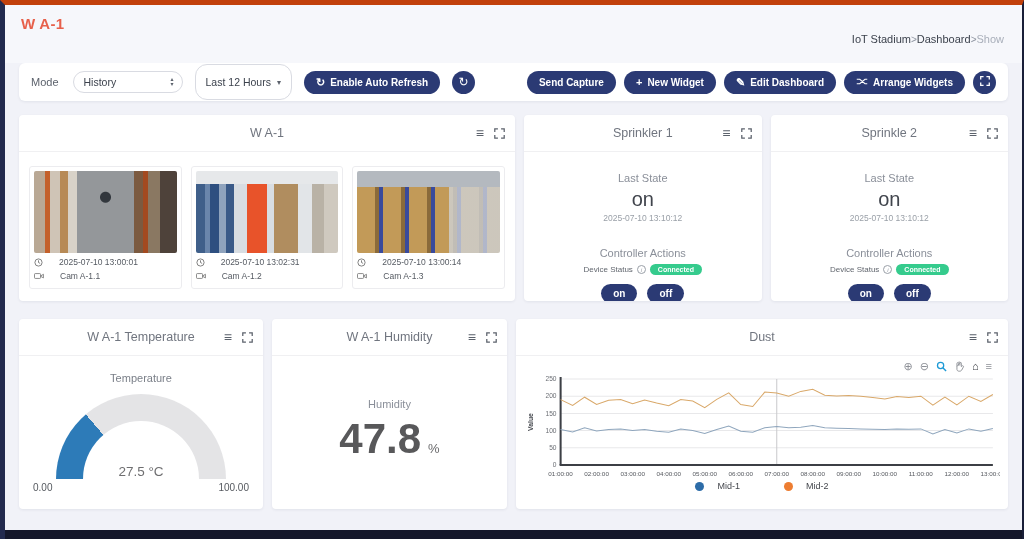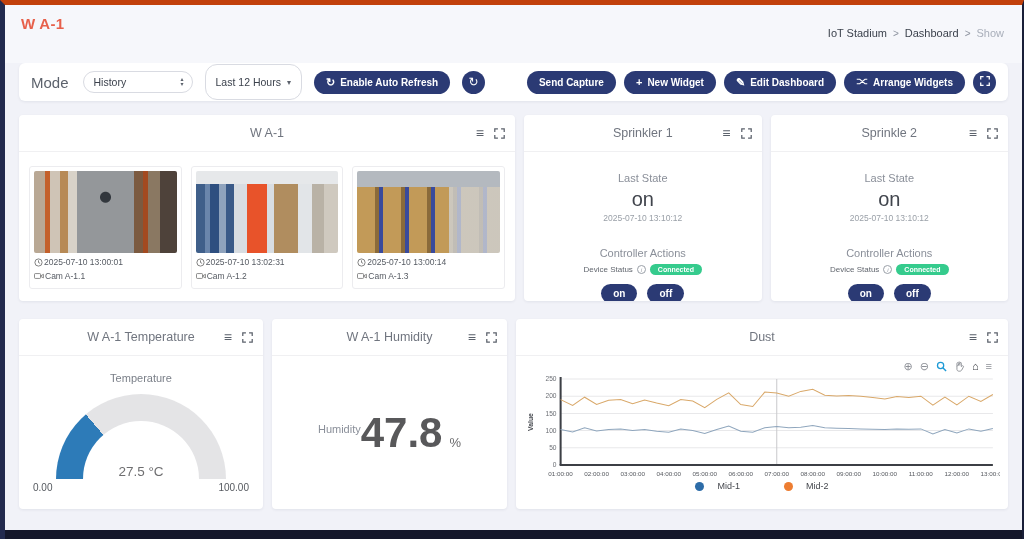--- a/index.html
+++ b/index.html
@@ -8,29 +8,29 @@
   .screen {
     position:relative; width:1024px; height:539px; overflow:hidden;
     background:#f1f2f8;
     border-left:5px solid #222a4e; border-top:5px solid #c2410c; border-right:2px solid #191e38;
   }
   .bottom-bar { position:absolute; left:0; right:0; bottom:0; height:9px; background:#14172a; }
 
   
   .top-header { position:relative; height:58px; padding:10px 16px 0; background:#f6f7fb; }
   .page-title { color:#e7604b; font-size:15px; font-weight:bold; letter-spacing:.3px; }
-  .breadcrumb { position:absolute; right:18px; bottom:24px; font-size:11px; color:#9aa0ab; display:flex; gap:6px; align-items:center; }
+  .breadcrumb { position:absolute; right:18px; bottom:18px; font-size:11px; color:#9aa0ab; display:flex; align-items:center; }
   .breadcrumb .bc-link { color:#3c424d; cursor:pointer; }
   .breadcrumb .bc-current { color:#a9afba; }
   .breadcrumb .bc-sep { color:#8e94a0; font-size:10px; }
 
   
   .toolbar { margin:0 14px; height:38px; background:#fff; border-radius:6px;
     box-shadow:0 1px 3px rgba(20,25,50,.07); display:flex; align-items:center; padding:0 12px; gap:12px; }
-  .tb-label { font-size:15px; color:#5c626c; margin-right:2px; }
+  .tb-label { font-size:11px; color:#5c626c; margin-right:2px; }
   .tb-select { width:110px; height:22px; border:1px solid #d9dbe2; border-radius:12px;
     display:flex; align-items:center; justify-content:space-between; padding:0 8px 0 10px;
     font-size:10.5px; color:#3c424d; background:#fff; cursor:pointer; }
   .updown { display:flex; flex-direction:column; font-size:6px; line-height:5px; color:#5c626c; }
   .tb-range { height:36px; border:1px solid #d9dbe2; border-radius:12px; display:flex; align-items:center;
     gap:6px; padding:0 10px; font-size:10.5px; color:#3c424d; background:#fff; cursor:pointer; }
   .caret { font-size:8px; color:#5c626c; }
   .navy-pill { height:23px; background:#2b3a74; color:#fff; border:none; border-radius:12px;
     display:flex; align-items:center; gap:5px; padding:0 12px; font-size:10px; font-weight:bold;
     font-family:"Liberation Sans",sans-serif; cursor:pointer; white-space:nowrap; }
@@ -60,21 +60,21 @@
   .cam-img.cam1 { background:
       radial-gradient(circle at 50% 32%, #32373d 0 5px, rgba(0,0,0,0) 6px),
       linear-gradient(90deg,#b9a894 0 8%,#c4602a 8% 11%,#cfc4b6 11% 18%,#b78a56 18% 24%,#d8d2c8 24% 30%,#94979a 30% 70%,#7b5a40 70% 76%,#a34a20 76% 80%,#8a7862 80% 88%,#4e423a 88% 100%); }
   .cam-img.cam2 { background:
       linear-gradient(180deg,#e6e8ea 0 16%,rgba(0,0,0,0) 16%),
       linear-gradient(90deg,#3f5f8a 0 6%,#6a86ac 6% 10%,#2e4f80 10% 16%,#8fa3bd 16% 21%,#3a5a88 21% 27%,#d8dde2 27% 36%,#e8532a 36% 50%,#d8dde2 50% 55%,#b08d5f 55% 72%,#e2e5e8 72% 82%,#b9b2a6 82% 90%,#cfc9bf 90% 100%); }
   .cam-img.cam3 { background:
       linear-gradient(180deg,#b4b9bf 0 20%,rgba(0,0,0,0) 20%),
       linear-gradient(90deg,rgba(0,0,0,0) 0 64%,#cfd2d5cc 64% 100%),
       repeating-linear-gradient(90deg,#c29a58 0 18px,#8a6a3a 18px 22px,#394a9c 22px 26px); }
-  .cam-meta { display:flex; align-items:center; gap:1px; margin-top:4px; font-size:8.5px; color:#555a62; }
+  .cam-meta { display:flex; align-items:center; gap:16px; margin-top:4px; font-size:8.5px; color:#555a62; }
 
   
   .spr-body { flex:1; display:flex; flex-direction:column; align-items:center; padding-top:20px; }
   .muted-label { font-size:11px; color:#8a8f99; }
   .spr-state { font-size:20px; color:#41454d; margin:4px 0 2px; }
   .spr-ts { font-size:8.5px; color:#9aa0a8; }
   .spr-actions { margin-top:24px; font-size:11px; color:#8a8f99; }
   .spr-status { display:flex; align-items:center; gap:4px; margin-top:5px; }
   .spr-status-label { font-size:8px; color:#61666e; }
   .info-ic { width:9px; height:9px; border:1px solid #9aa0a8; border-radius:50%; color:#9aa0a8;
@@ -87,21 +87,21 @@
   
   .temp-body { flex:1; position:relative; }
   .temp-label { text-align:center; font-size:11px; color:#7a7f88; margin-top:16px; }
   .gauge-wrap { position:relative; width:170px; height:85px; margin:10px auto 0; overflow:hidden; }
   .gauge-arc { position:absolute; left:0; top:0; width:170px; height:170px; border-radius:50%; }
   .gauge-hole { position:absolute; left:27px; top:27px; width:116px; height:116px; border-radius:50%; background:#fff; }
   .gauge-value { position:absolute; left:0; right:0; bottom:0; text-align:center; font-size:13.5px; color:#6e6e70; }
   .gauge-minmax { width:216px; margin:3px auto 0; display:flex; justify-content:space-between; font-size:10px; color:#55595f; }
 
   
-  .hum-body { flex:1; display:flex; align-items:center; justify-content:center; padding-bottom:8px;text-align:center; }
+  .hum-body { flex:1; display:flex; flex-direction:column; align-items:center; justify-content:center; padding-bottom:8px;text-align:center; }
   .hum-value-row { display:flex; align-items:flex-end; margin-top:8px; }
   .hum-value { font-size:42px; font-weight:bold; color:#58585a; line-height:1; }
   .hum-unit { font-size:13px; color:#6a6a6c; margin:0 0 4px 7px; }
 
   
   .dust-body { flex:1; display:flex; flex-direction:column; padding:1px 8px 3px; }
   .chart-toolbar { display:flex; justify-content:flex-end; align-items:center; gap:7px; padding:2px 8px 0; height:16px; }
   .ct-ic { color:#8d9097; font-size:11px; line-height:1; cursor:pointer; display:flex; align-items:center; }
   .ct-home { color:#3c3f45; }
   .dust-svg { width:100%; height:106px; display:block; cursor:crosshair; }

